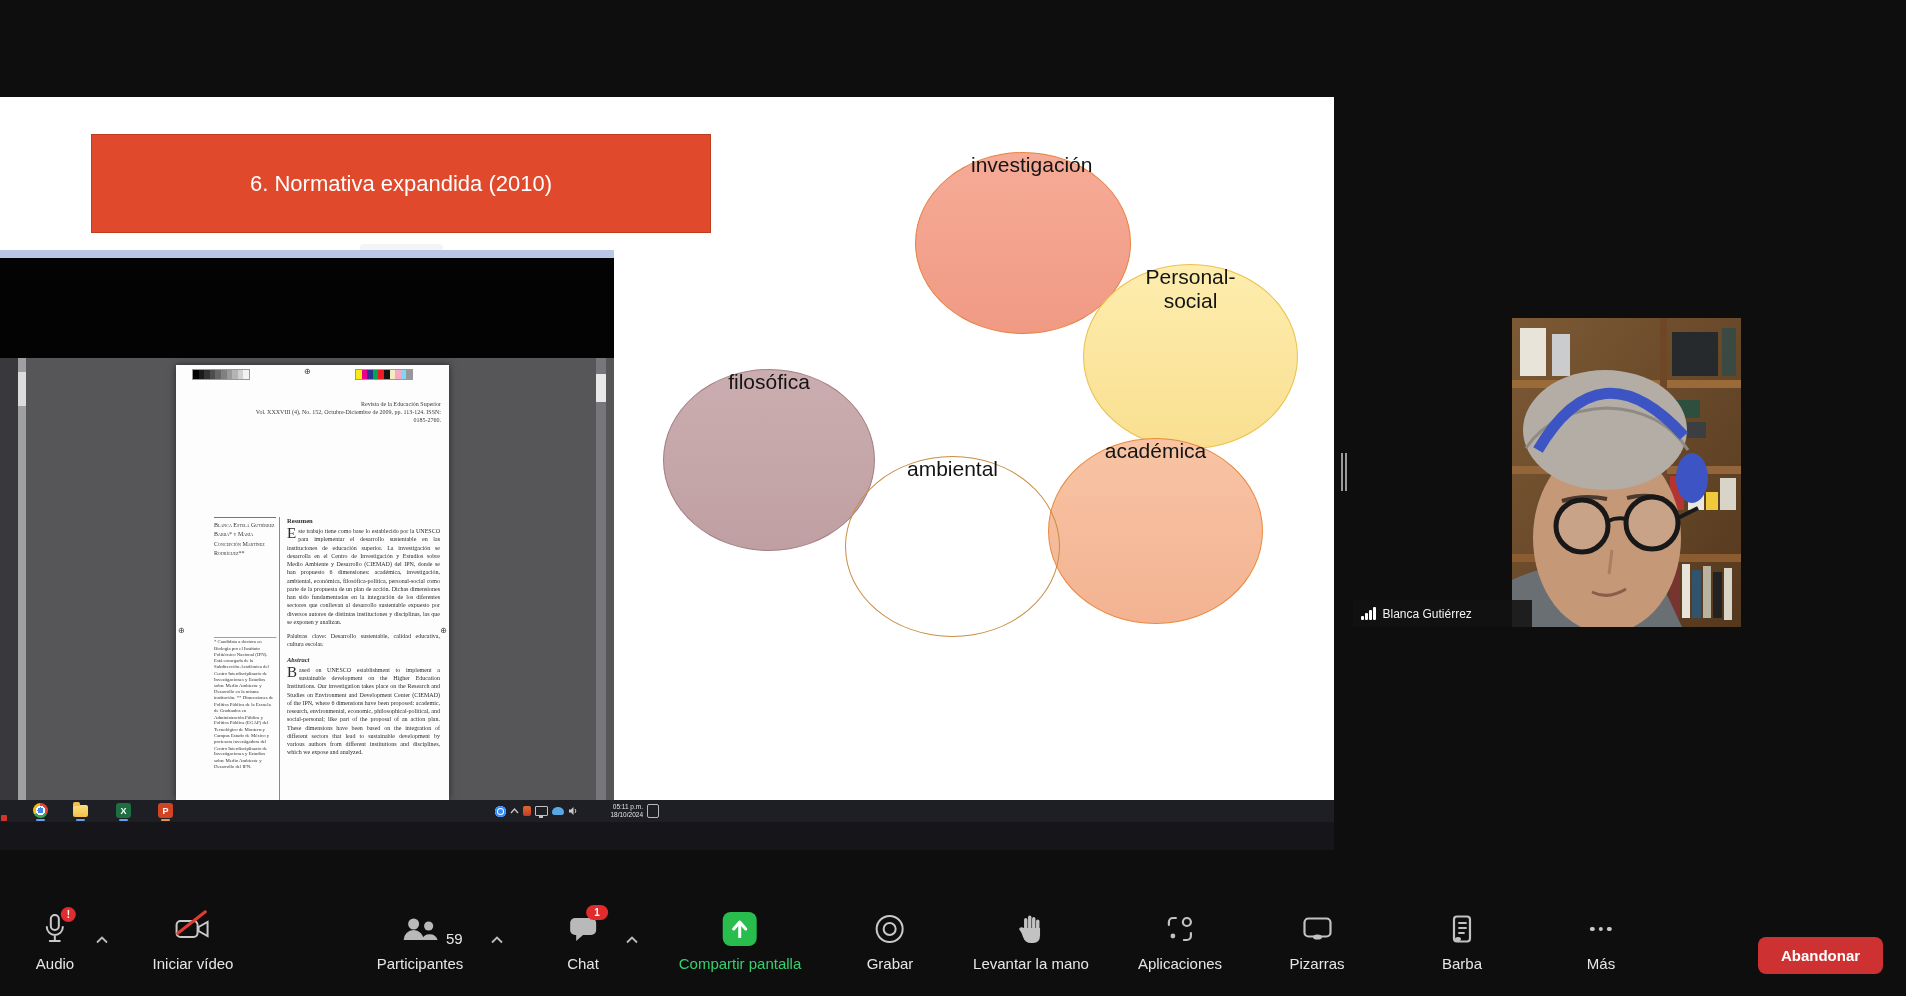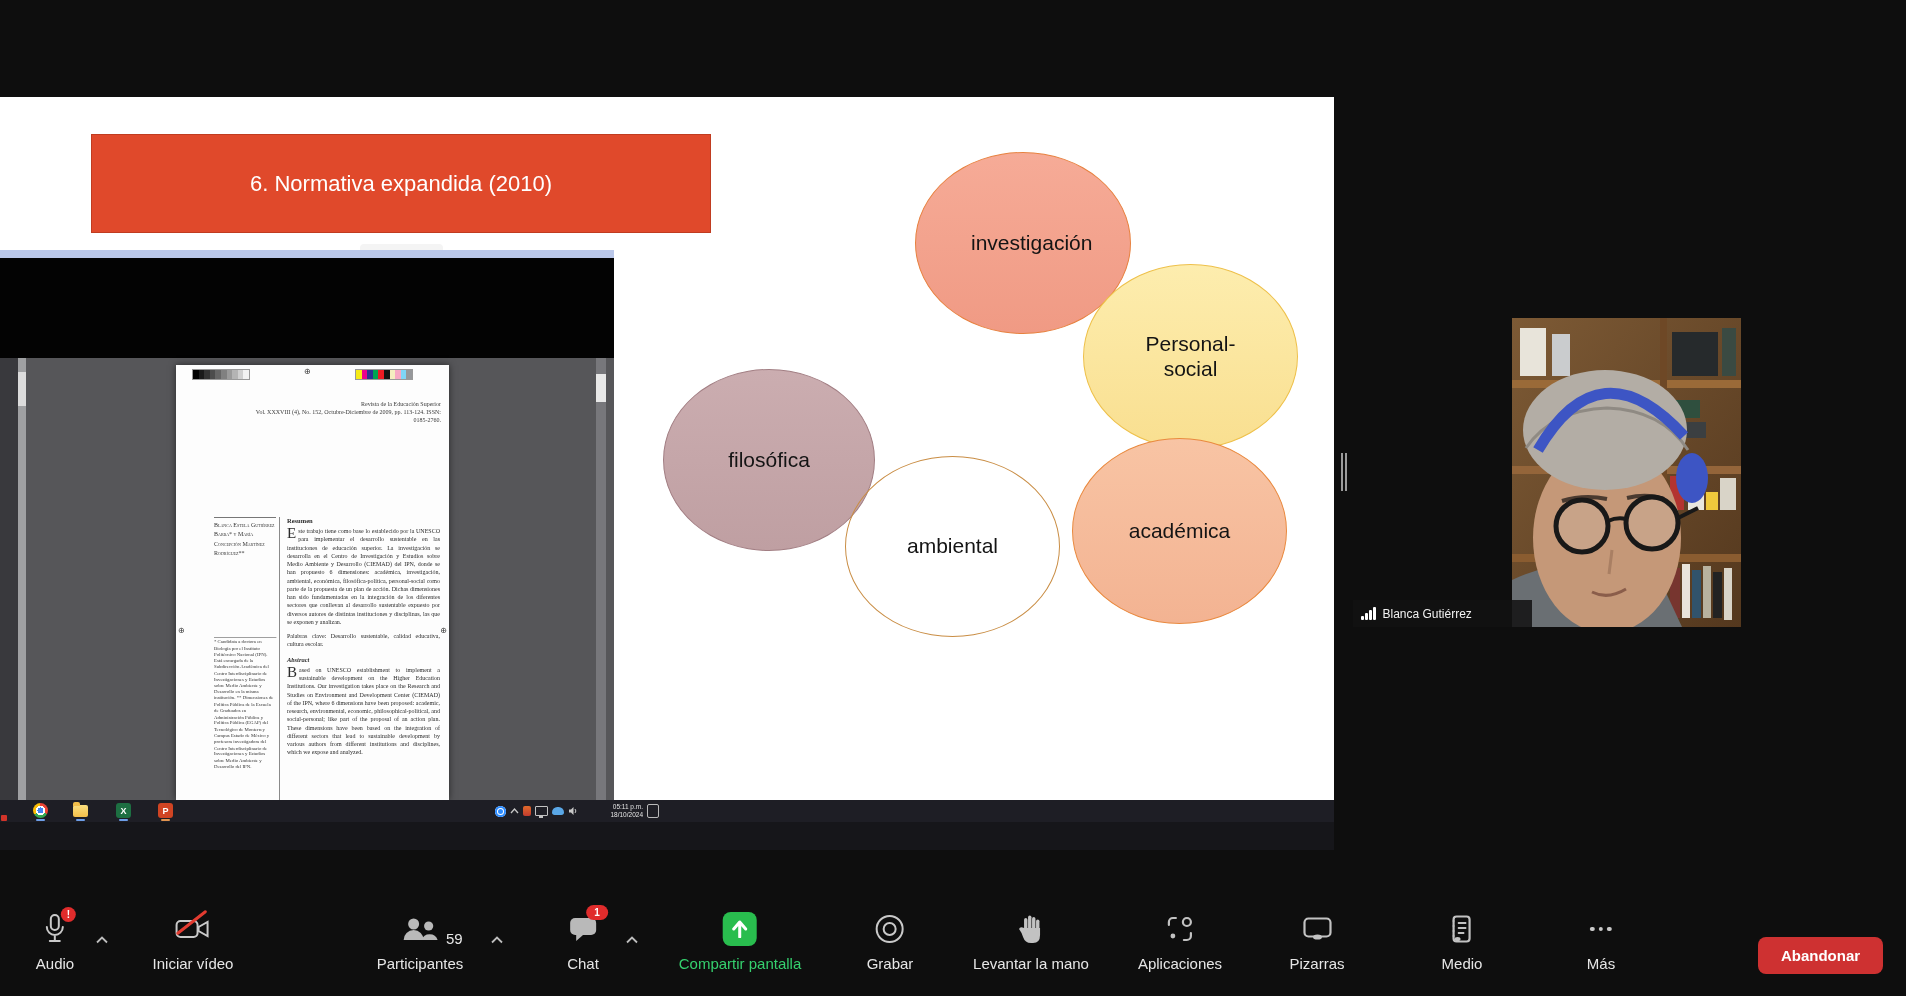--- a/index.html
+++ b/index.html
@@ -5,34 +5,34 @@
   html,body{margin:0;padding:0;background:#0e0e0e;}
   #root{position:relative;width:1906px;height:996px;background:#0e0e0e;overflow:hidden;
         font-family:"Liberation Sans",sans-serif;}
   
   .share-wrap{position:absolute;left:0;top:97px;width:1334px;height:753px;}
   .slide{position:absolute;left:0;top:0;width:1334px;height:703px;background:#ffffff;overflow:hidden;}
   .banner{position:absolute;left:91px;top:37px;width:618px;height:97px;background:#e0492b;
           border:1px solid #c03c20;display:flex;align-items:center;justify-content:center;
           color:#fff;font-size:22px;}
   
-  .bubble{position:absolute;border-radius:50%;display:flex;align-items:center;justify-content:center;
+  .bubble{position:absolute;border-radius:50%;display:flex;align-items:flex-start;justify-content:center;
           text-align:center;font-size:21px;color:#141414;line-height:1.15;}
   .bubble span{display:block;max-width:104px;}
   .b-econ{left:716px;top:95px;width:210px;height:180px;z-index:2;
           background:linear-gradient(180deg,#b2b2b2,#8c8c8c);border:1.5px solid #4a4a4a;}
   .b-inv {left:915px;top:55px;width:214px;height:180px;z-index:1;
           background:linear-gradient(180deg,#f6ab97,#f09a84);border:1.5px solid #e7813f;}
   .b-per {left:1083px;top:167px;width:213px;height:183px;z-index:3;
           background:linear-gradient(180deg,#fdedae,#f9df90);border:1.5px solid #eec04a;}
   .b-fil {left:663px;top:272px;width:210px;height:180px;z-index:4;
           background:linear-gradient(180deg,#cbadb0,#bf9fa2);border:1.5px solid #a27e83;}
   .b-amb {left:845px;top:359px;width:213px;height:179px;z-index:6;
           background:linear-gradient(180deg,#e3bf9f,#d9b18d;);border:1.5px solid #c98d44;}
-  .b-aca {left:1072px;top:341px;width:213px;height:184px;z-index:5;
+  .b-aca {left:1048px;top:341px;width:213px;height:184px;z-index:5;
           background:linear-gradient(180deg,#f8c4a4,#f3b392);border:1.5px solid #e9893e;}
   
   .tab-white{position:absolute;left:360px;top:147px;width:83px;height:13px;background:#f4f4f4;
              border-radius:4px 4px 0 0;z-index:7;}
   .blue-bar{position:absolute;left:0;top:153px;width:614px;height:8px;background:#bac7e9;z-index:8;}
   .black-win{position:absolute;left:0;top:161px;width:614px;height:100px;background:#030303;z-index:8;}
   .pdf-win{position:absolute;left:0;top:261px;width:614px;height:442px;background:#565659;z-index:8;}
   .pdf-ledge{position:absolute;left:0;top:0;width:18px;height:442px;background:#39393d;}
   .scr-track-l{position:absolute;left:18px;top:0;width:8px;height:442px;background:#9fa0a2;}
   .scr-thumb-l{position:absolute;left:18px;top:14px;width:8px;height:34px;background:#dcdcdc;}
@@ -432,21 +432,21 @@
       <svg width="22" height="28" viewBox="0 0 22 28">
         <rect x="3" y="1.5" width="16" height="25" rx="3" fill="none" stroke="#c2c2c2" stroke-width="2.2"></rect>
         <path d="M8,8 h7 M8,13 h7 M8,18 h5" stroke="#c2c2c2" stroke-width="1.8" stroke-linecap="round"></path>
         <circle cx="3" cy="6" r="1" fill="#c2c2c2"></circle>
           <circle cx="3" cy="11" r="1" fill="#c2c2c2"></circle>
         <circle cx="3" cy="16" r="1" fill="#c2c2c2"></circle>
           <circle cx="3" cy="21" r="1" fill="#c2c2c2"></circle>
         <ellipse cx="7" cy="24" rx="3" ry="2" fill="#c2c2c2"></ellipse>
       </svg>
     </div>
-    <span class="lbl">Medio</span>
+    <span class="lbl">Barba</span>
   </div>
 
   <div class="tbtn" style="left:1601px;">
     <div class="ic">
         <div class="dots">
           <i></i>
           <i></i>
           <i></i>
         </div>
       </div>

